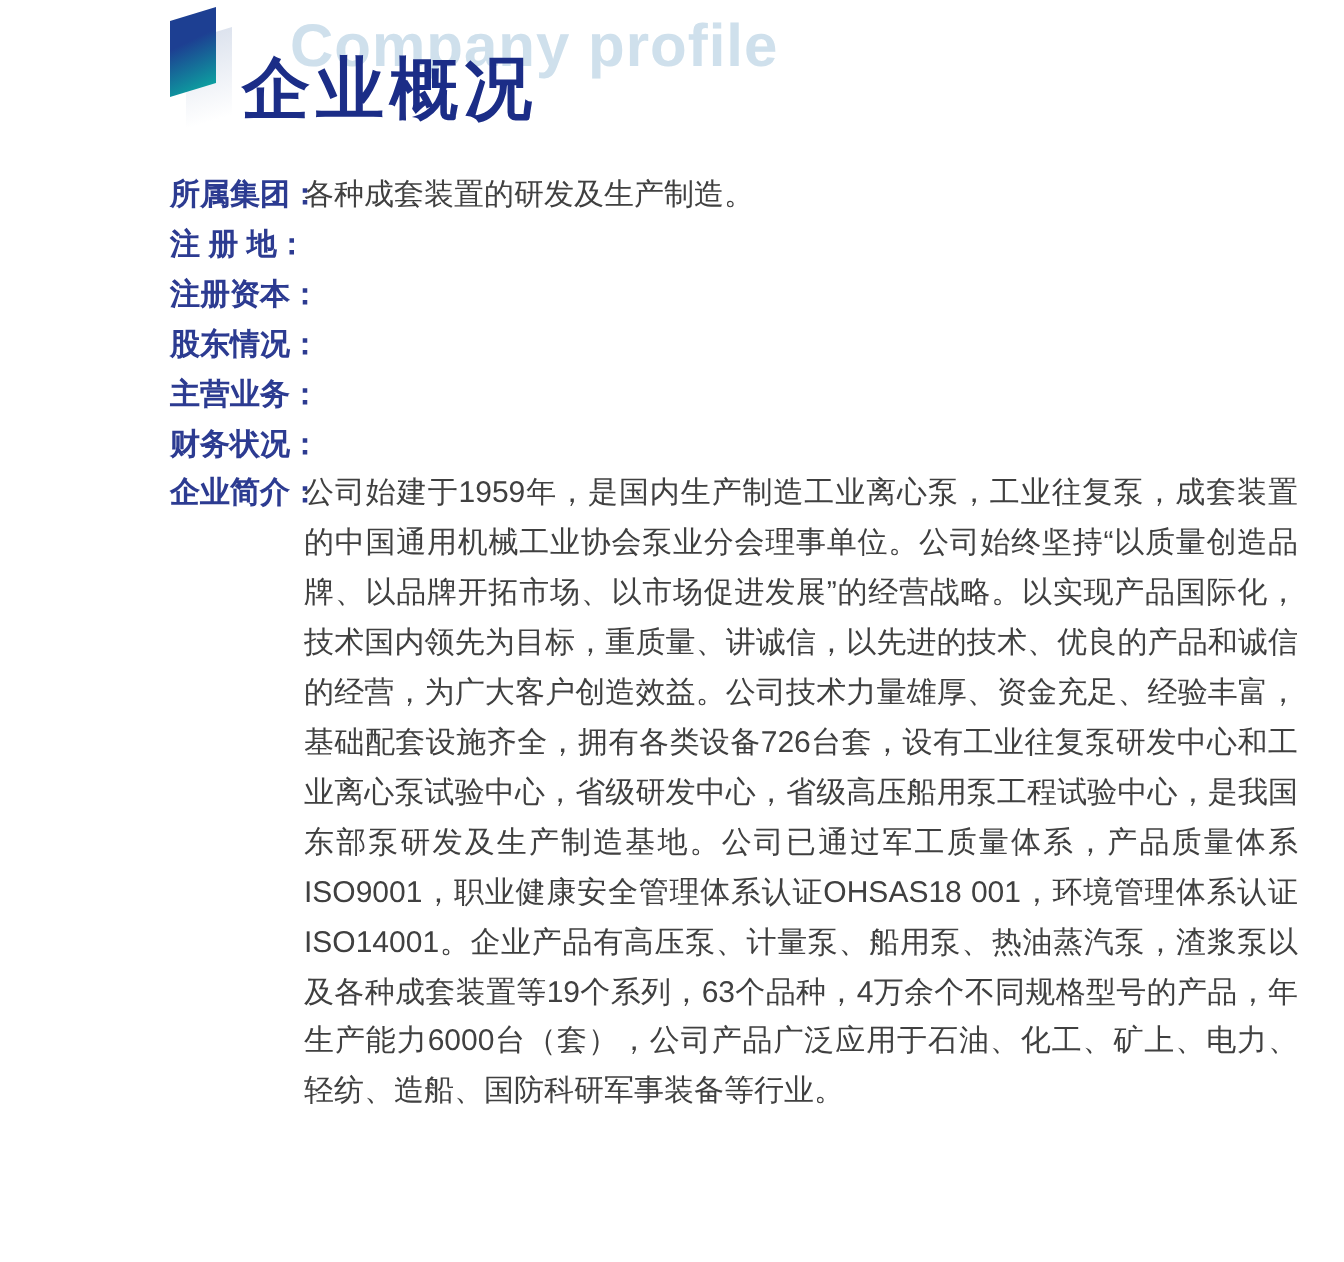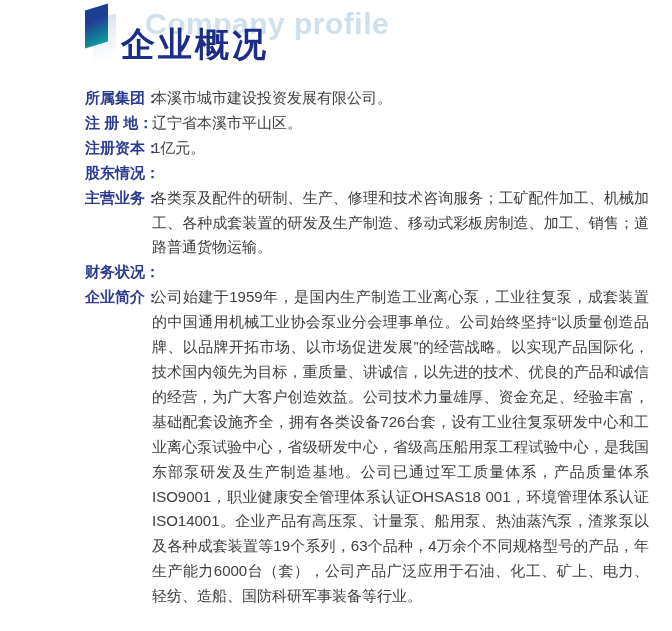--- a/index.html
+++ b/index.html
@@ -70,40 +70,37 @@
   <div class="header">
     <div class="logo-shadow"></div>
     <div class="logo-front"></div>
     <div class="subtitle-en">Company profile</div>
     <h1 class="page-title">企业概况</h1>
   </div>
 
   <div class="profile-list">
     <div class="profile-row">
       <div class="profile-label">所属集团：</div>
-      <div class="profile-value">本溪市城市建设投资发展有限公司。</div>
+      <div class="profile-value">各种成套装置的研发及生产制造。</div>
     </div>
 
     <div class="profile-row">
       <div class="profile-label">注 册 地：</div>
-      <div class="profile-value">辽宁省本溪市平山区。</div>
     </div>
 
     <div class="profile-row">
       <div class="profile-label">注册资本：</div>
-      <div class="profile-value">1亿元。</div>
     </div>
 
     <div class="profile-row">
       <div class="profile-label">股东情况：</div>
     </div>
 
     <div class="profile-row">
       <div class="profile-label">主营业务：</div>
-      <div class="profile-value">各类泵及配件的研制、生产、修理和技术咨询服务；工矿配件加工、机械加工、各种成套装置的研发及生产制造、移动式彩板房制造、加工、销售；道路普通货物运输。</div>
     </div>
 
     <div class="profile-row">
       <div class="profile-label">财务状况：</div>
     </div>
 
     <div class="profile-row">
       <div class="profile-label">企业简介：</div>
       <div class="profile-value">公司始建于1959年，是国内生产制造工业离心泵，工业往复泵，成套装置的中国通用机械工业协会泵业分会理事单位。公司始终坚持“以质量创造品牌、以品牌开拓市场、以市场促进发展”的经营战略。以实现产品国际化，技术国内领先为目标，重质量、讲诚信，以先进的技术、优良的产品和诚信的经营，为广大客户创造效益。公司技术力量雄厚、资金充足、经验丰富，基础配套设施齐全，拥有各类设备726台套，设有工业往复泵研发中心和工业离心泵试验中心，省级研发中心，省级高压船用泵工程试验中心，是我国东部泵研发及生产制造基地。公司已通过军工质量体系，产品质量体系 ISO9001，职业健康安全管理体系认证OHSAS18 001，环境管理体系认证 ISO14001。企业产品有高压泵、计量泵、船用泵、热油蒸汽泵，渣浆泵以及各种成套装置等19个系列，63个品种，4万余个不同规格型号的产品，年生产能力6000台（套），公司产品广泛应用于石油、化工、矿上、电力、轻纺、造船、国防科研军事装备等行业。</div>
     </div>

